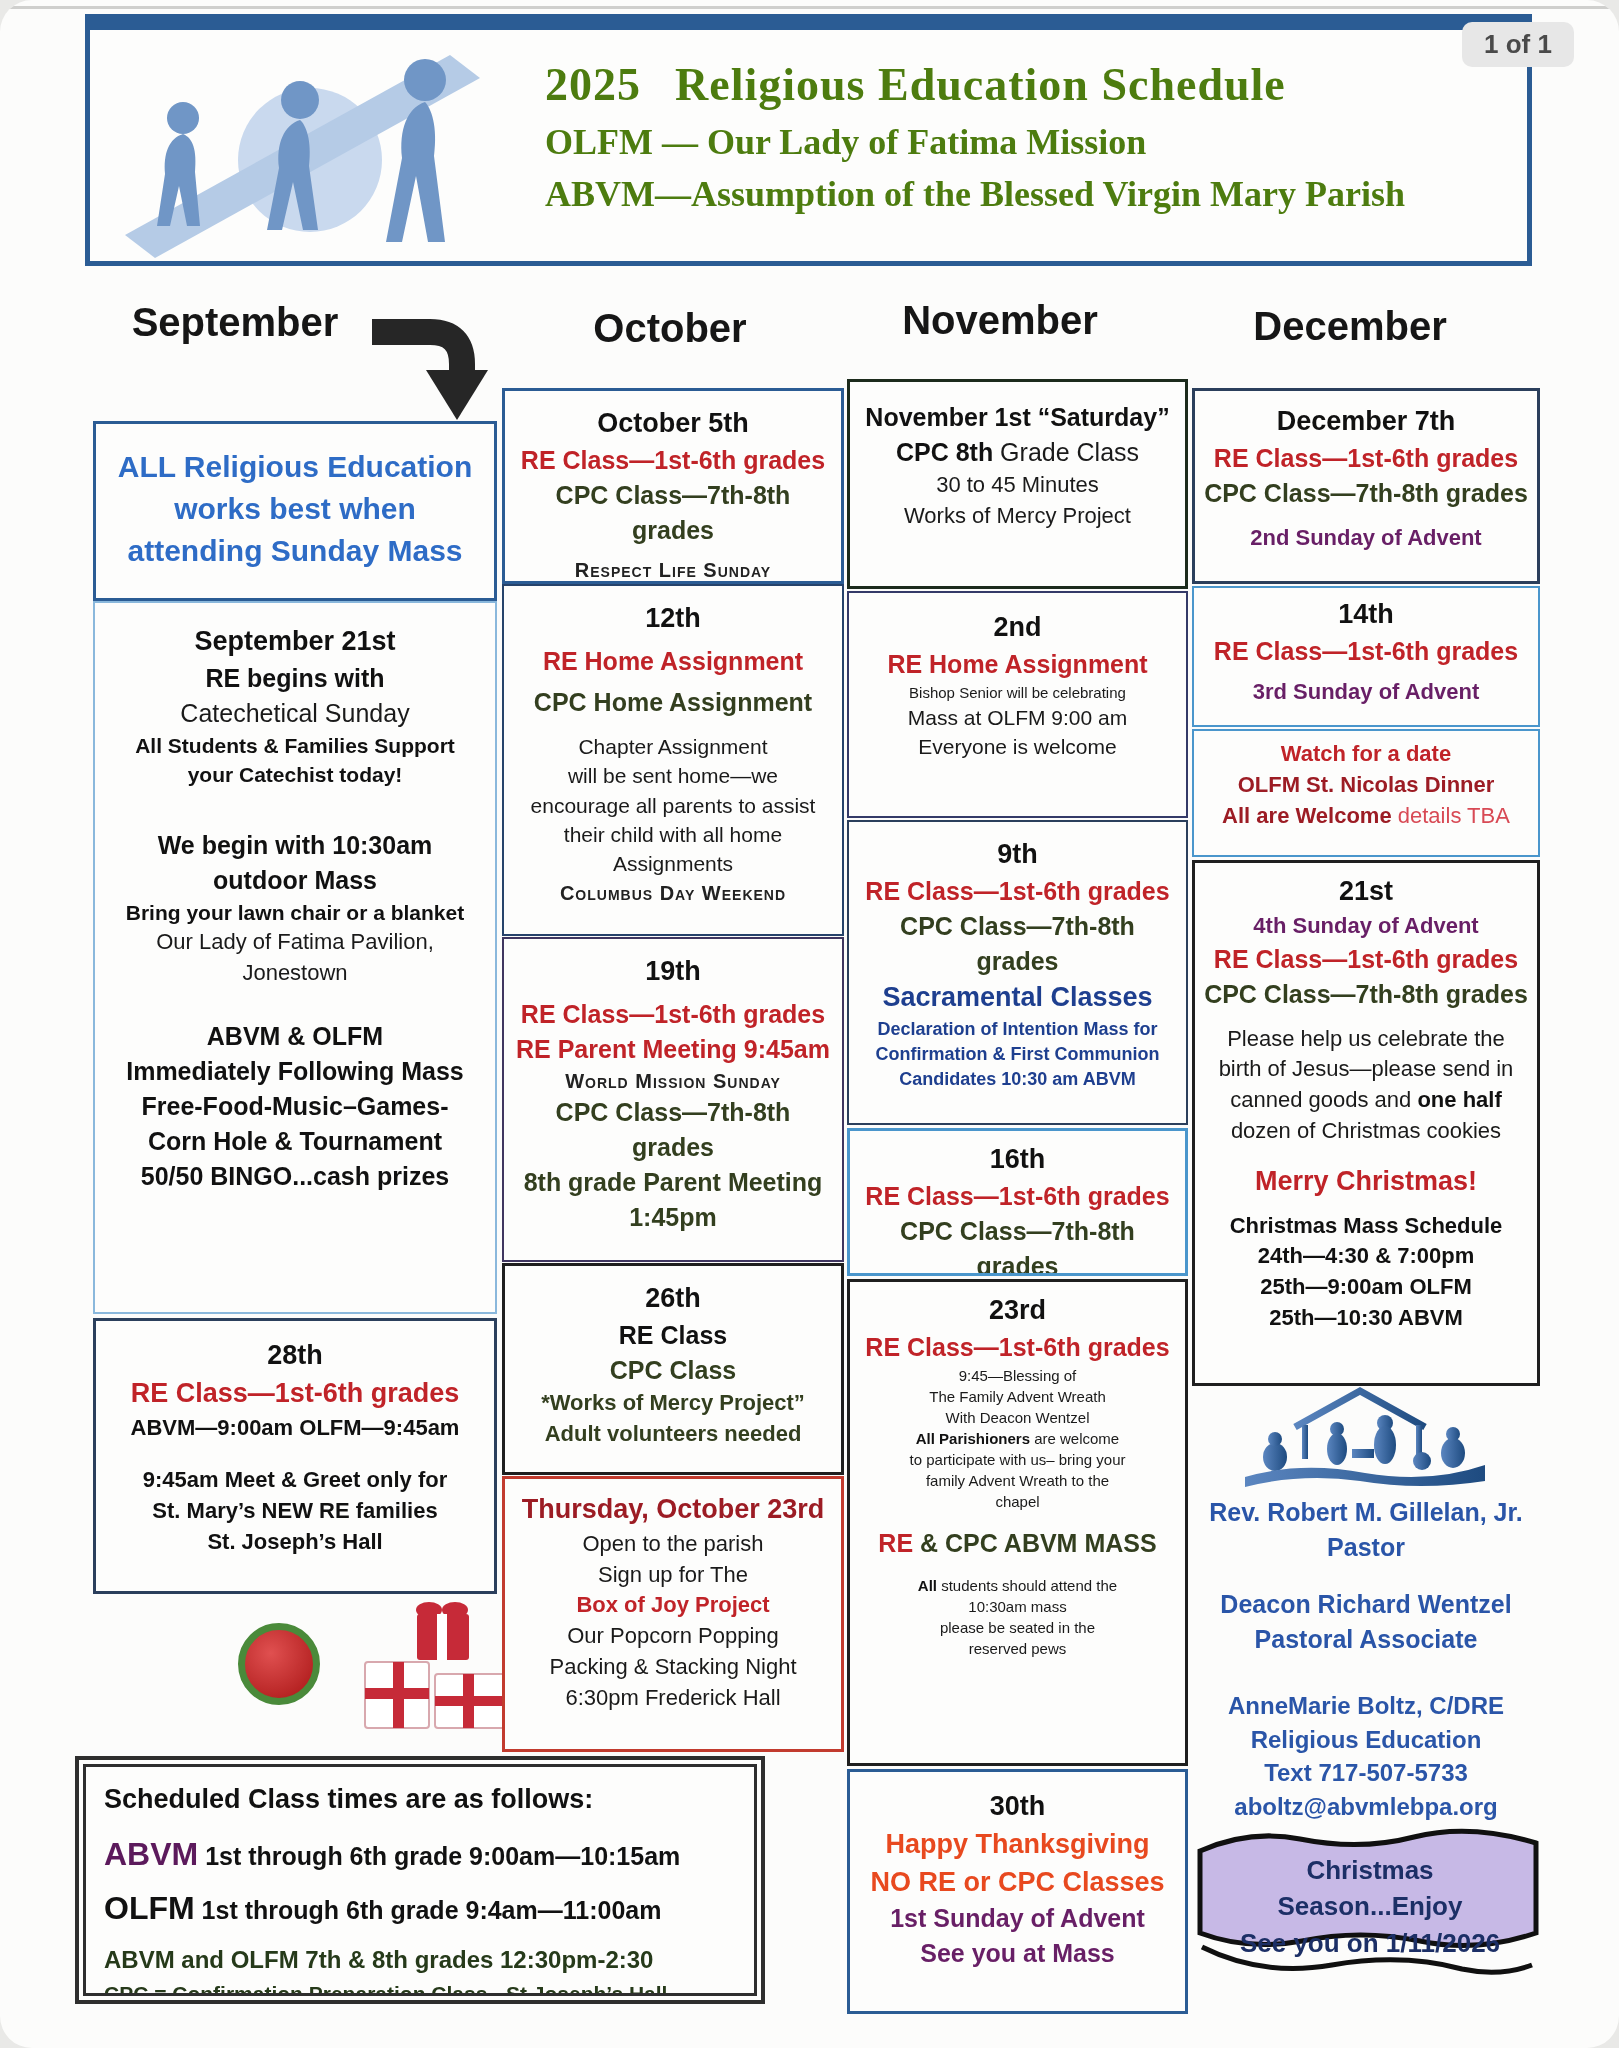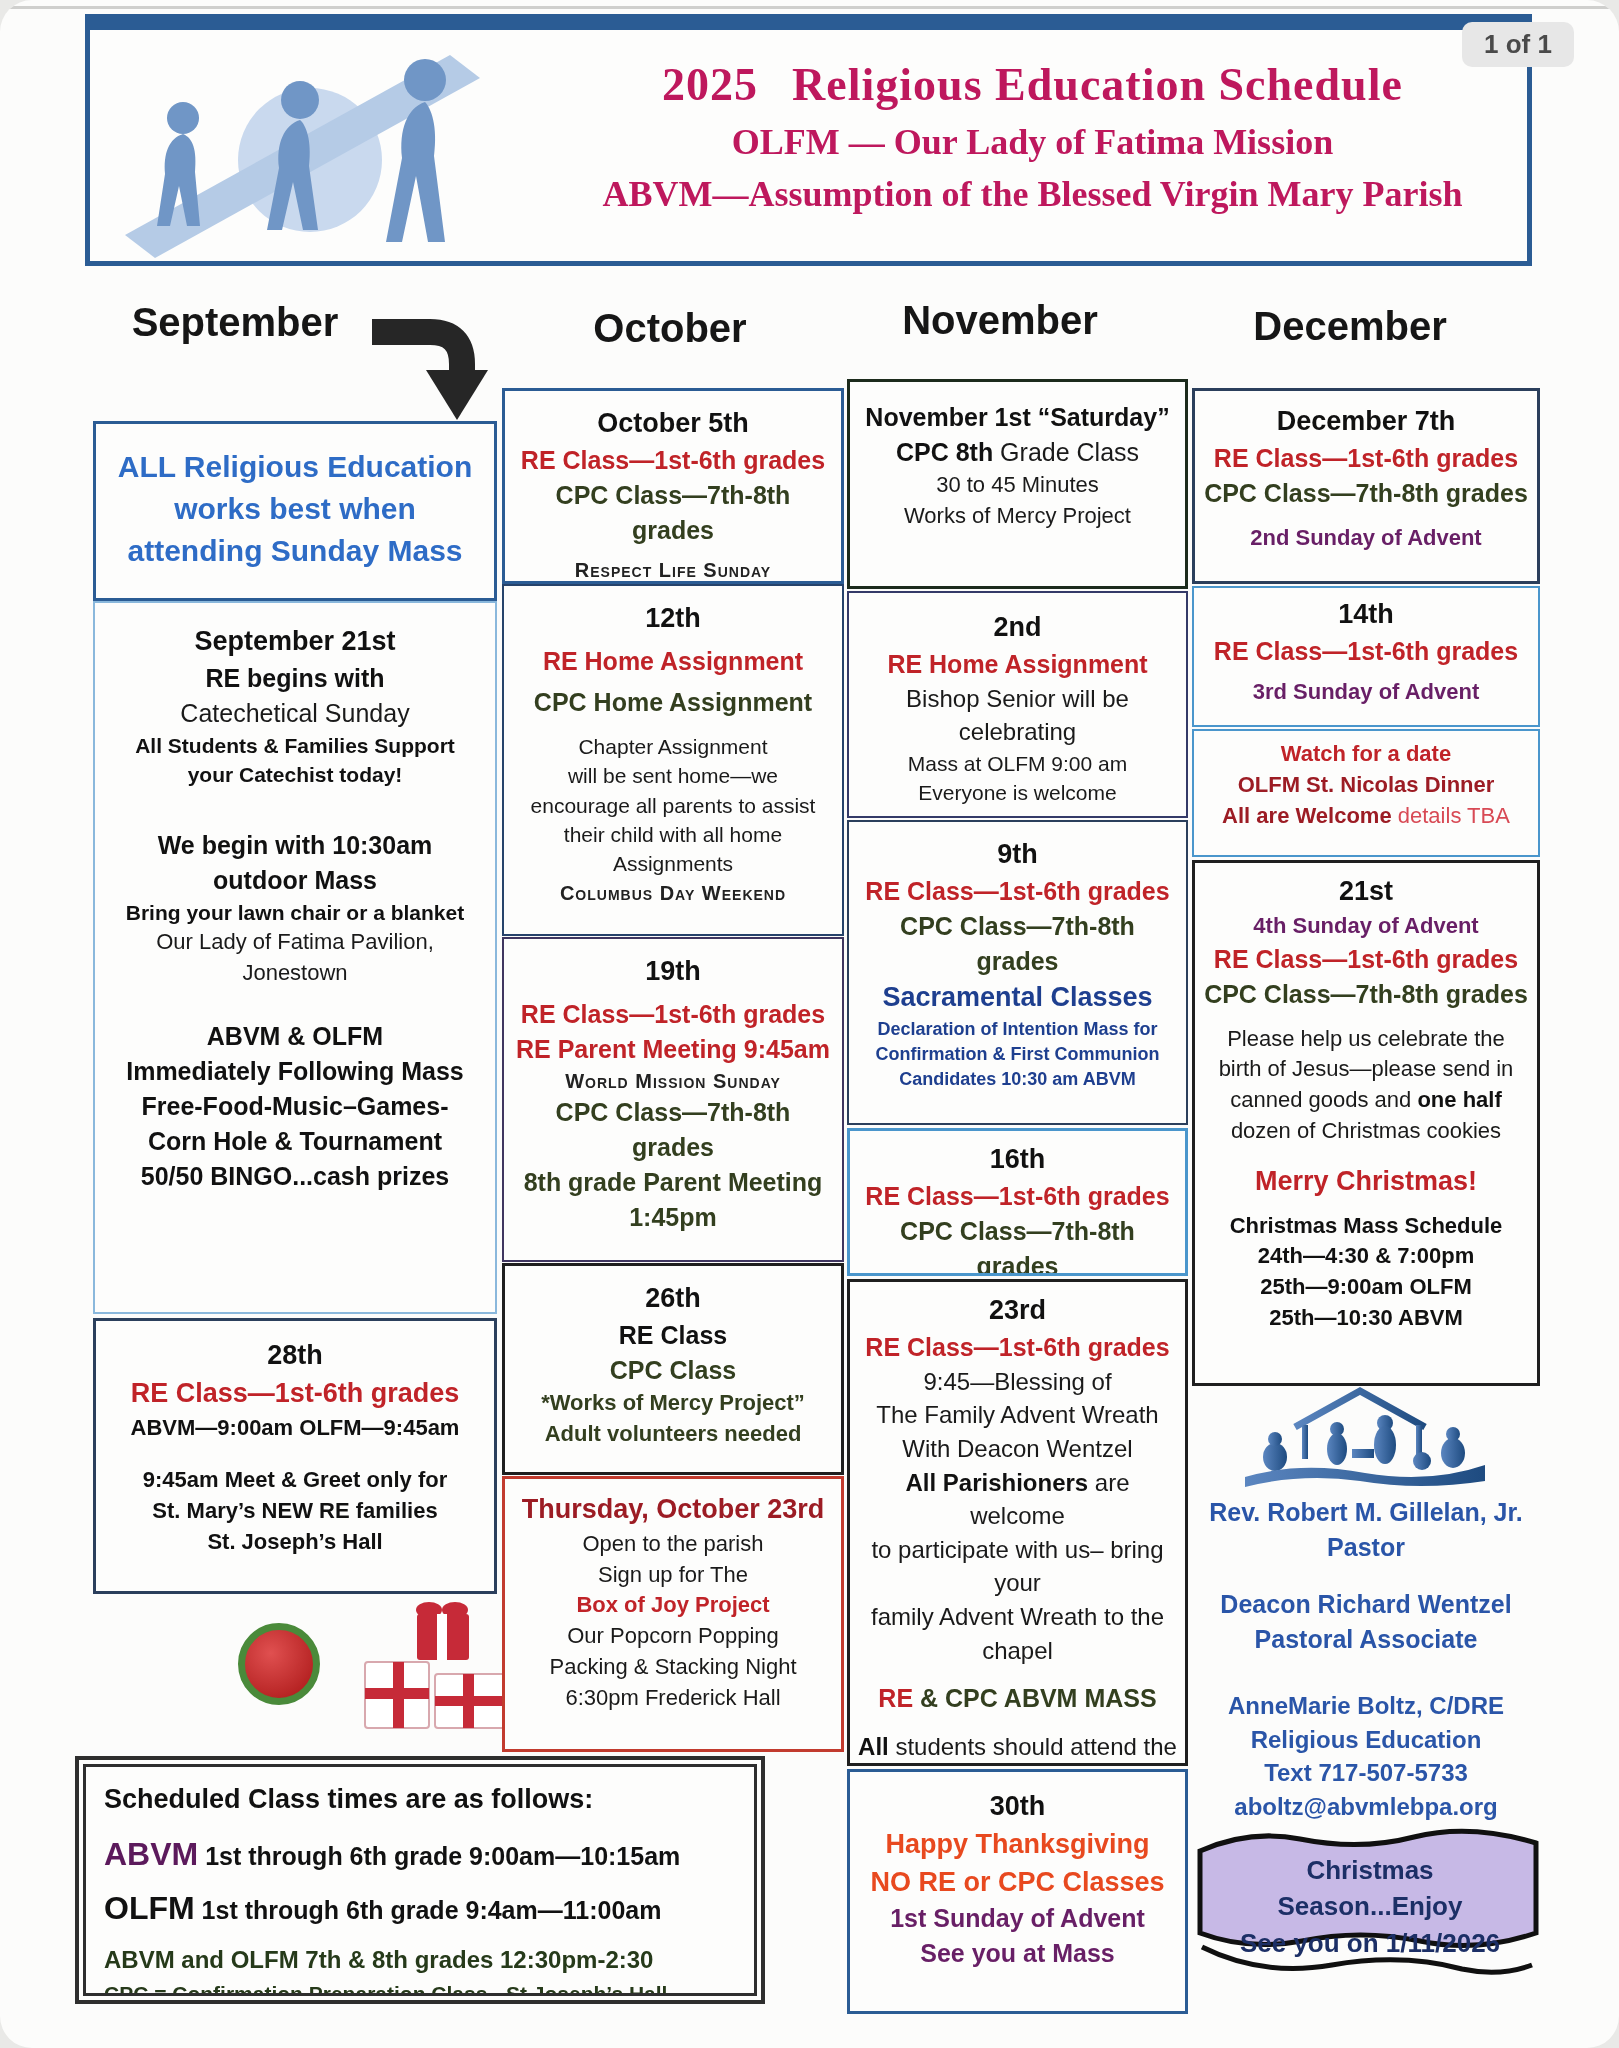--- a/index.html
+++ b/index.html
@@ -1,21 +1,21 @@
 <!DOCTYPE html>
 <html><head>
 <meta charset="utf-8">
 <style>
   body{margin:0;background:#e9e9e7;}
   .page{position:relative;width:1619px;height:2048px;background:#fcfcfb;font-family:"Liberation Sans",sans-serif;overflow:hidden;border-radius:32px;}
   .abs{position:absolute;}
   .scanline{position:absolute;left:0;top:6px;width:100%;height:3px;background:#cfcfcd;}
   .badge{position:absolute;left:1462px;top:22px;background:#e7e7e7;color:#4a4a4a;font-weight:bold;font-size:26px;padding:7px 22px;border-radius:10px;z-index:5;}
   .hdrframe{position:absolute;left:85px;top:14px;width:1447px;height:252px;border:5px solid #2b5c94;border-top-width:16px;box-sizing:border-box;background:#fdfdfc;}
-  .hdrtext{position:absolute;left:545px;top:58px;width:975px;text-align:center;font-family:"Liberation Serif",serif;font-weight:bold;color:#be185d;}
+  .hdrtext{position:absolute;left:545px;top:58px;width:975px;font-family:"Liberation Serif",serif;font-weight:bold;color:#4d7c0f;}
   .hdr-main{font-size:46px;letter-spacing:1px;}
   .hdr-main .yr{margin-right:34px;}
   .hdr-sub{font-size:36px;margin-top:10px;}
   .month{position:absolute;font-weight:bold;font-size:40px;color:#161616;text-align:center;}
   .ebox{position:absolute;background:#fdfdfc;border:2px solid #2b3f5c;text-align:center;padding:10px 8px;box-sizing:border-box;overflow:hidden;}
   .line{line-height:1.4;font-size:22px;color:#1a1a1a;}
   .gap{width:100%;}
   .blk{color:#1a1a1a;}
   .blk-b{color:#111;font-weight:bold;}
   .red-b{color:#c02328;font-weight:bold;}
@@ -25,21 +25,21 @@
   .pur-b{color:#681f66;font-weight:bold;}
   .nav-b{color:#1e3f8f;font-weight:bold;}
   .blu-b{color:#2e6cc6;font-weight:bold;}
   .blu2-b{color:#2a55a8;font-weight:bold;}
   .org-b{color:#e8491f;font-weight:bold;}
   .drd-b{color:#9c1c24;font-weight:bold;}
   .abvm{color:#5c1a5c;font-weight:bold;font-size:32px;}
   .olfm{color:#111;font-weight:bold;font-size:32px;}
   .sc{font-variant:small-caps;font-weight:600;font-size:20px;color:#222;letter-spacing:1px;}
   .xxl{font-size:30px;} .xl{font-size:27px;} .lg{font-size:25px;} .ml{font-size:24px;}
-  .md{font-size:22px;} .sm{font-size:21px;} .xs{font-size:24px;} .xxs{font-size:18px;}
+  .md{font-size:22px;} .sm{font-size:21px;} .xs{font-size:15px;} .xxs{font-size:18px;}
   .dblbox{position:absolute;border:4px solid #2e2e2e;padding:4px;background:#fdfdfc;box-sizing:border-box;}
   .dblinner{border:3px solid #2e2e2e;height:100%;box-sizing:border-box;padding:12px 18px;text-align:left;overflow:hidden;}
   .dblinner .line{line-height:1.5;}
   .ornament{position:absolute;left:238px;top:1623px;width:82px;height:82px;border-radius:50%;border:7px solid #4a8a3a;background:radial-gradient(circle at 38% 34%,#e05050,#a81414);box-sizing:border-box;}
   .contact{position:absolute;left:1186px;top:1495px;width:360px;text-align:center;}
   .banner-text{position:absolute;left:1212px;top:1852px;width:316px;text-align:center;font-weight:bold;color:#1c2f66;font-size:26px;line-height:1.4;z-index:3;}
 </style>
 </head>
 <body>
 

